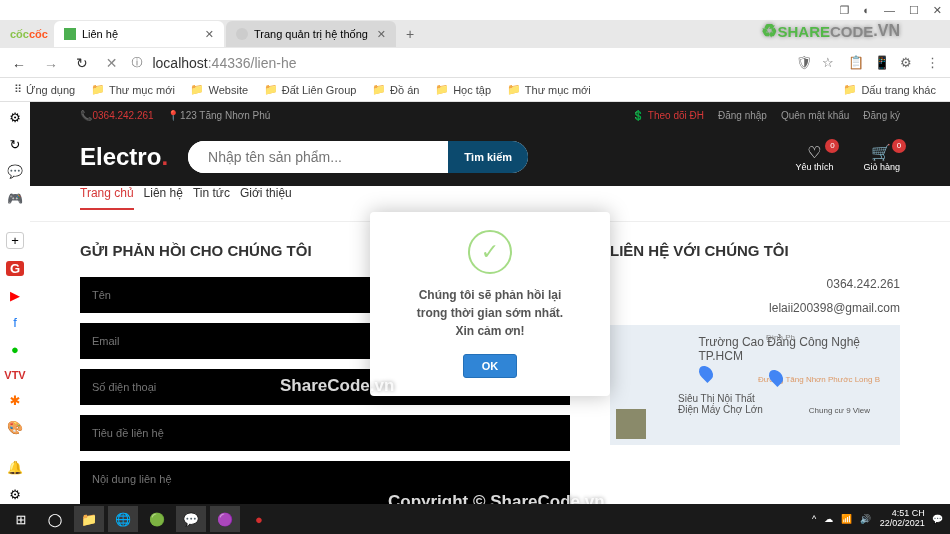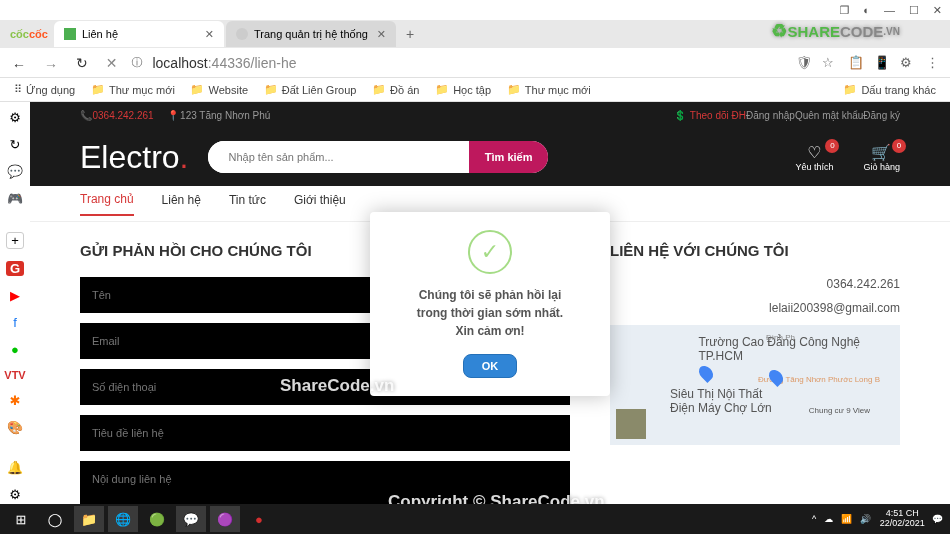--- a/index.html
+++ b/index.html
@@ -24,58 +24,58 @@
 .addr-icon{width:16px;height:16px;color:#666;font-size:13px;cursor:pointer}
 .bookbar{height:24px;background:#fff;display:flex;align-items:center;padding:0 8px;gap:4px;font-size:11px;border-bottom:1px solid #e0e0e0}
 .bm{display:flex;align-items:center;gap:4px;padding:2px 6px;color:#444;cursor:pointer}
 .bm-folder{color:#f9c23c}
 .bm-right{margin-left:auto;display:flex;align-items:center;gap:4px}
 .sidebar{position:absolute;left:0;top:102px;width:30px;background:#fff;height:400px;display:flex;flex-direction:column;align-items:center;gap:12px;padding-top:8px}
 .side-ic{width:18px;height:18px;display:flex;align-items:center;justify-content:center;font-size:13px;cursor:pointer}
 .content{margin-left:30px;background:#f5f5f5}
 .topbar{background:#1a1a1a;height:26px;display:flex;align-items:center;padding:0 50px;font-size:10px;color:#999}
 .topbar .phone{color:#d63838}
-.topbar .right{margin-left:auto;display:flex;}
+.topbar .right{margin-left:auto;display:flex;gap:14px}
 .topbar .right span{cursor:pointer}
 .topbar .track{color:#d63838}
 .header{background:#1a1a1a;height:58px;display:flex;align-items:center;padding:0 50px;gap:20px}
-.logo{color:#fff;font-size:32px;font-weight:normal;font-family:Georgia,serif}
+.logo{color:#fff;font-size:24px;font-weight:bold;font-family:Georgia,serif}
 .logo .dot{color:#d63838}
 .search-wrap{display:flex;background:#fff;border-radius:18px;overflow:hidden;height:32px;flex:0 0 340px}
 .search-cat{background:#e8e8e8;border:none;padding:0 10px;font-size:11px;border-right:1px solid #ccc;cursor:pointer}
-.search-input{border:none;padding:0 20px;font-size:11px;flex:1;outline:none}
-.search-btn{background:#be185d;color:#fff;border:none;padding:0 16px;font-size:11px;font-weight:bold;cursor:pointer}
+.search-input{border:none;padding:0 20px;font-size:14px;flex:1;outline:none}
+.search-btn{background:#0c4a6e;color:#fff;border:none;padding:0 16px;font-size:11px;font-weight:bold;cursor:pointer}
 .hdr-actions{margin-left:auto;display:flex;gap:30px}
 .hdr-act{position:relative;color:#fff;font-size:9px;text-align:center;cursor:pointer}
 .hdr-act .ic{font-size:16px;display:block}
 .badge{position:absolute;top:-4px;right:-6px;background:#d63838;color:#fff;border-radius:50%;width:14px;height:14px;font-size:8px;display:flex;align-items:center;justify-content:center}
-.navmenu{background:#fff;height:36px;display:flex;align-items:center;padding:0 50px;gap:28px;font-size:12px;border-bottom:1px solid #eee}
+.navmenu{background:#fff;height:36px;display:flex;align-items:flex-start;padding:0 50px;gap:10px;font-size:12px;border-bottom:1px solid #eee}
 .navmenu a{color:#333;text-decoration:none;cursor:pointer;padding-bottom:8px}
 .navmenu a.active{color:#d63838;border-bottom:2px solid #d63838}
 .page{background:#fff;padding:20px 50px;display:flex;gap:40px}
 .col-left{flex:1}
 .col-right{flex:0 0 290px}
 .section-title{font-size:15px;font-weight:bold;margin-bottom:18px;color:#333}
 .form-field{background:#000000;border:none;width:100%;padding:12px;font-size:11px;margin-bottom:10px;color:#888;outline:none}
 .contact-info{text-align:right;font-size:12px;color:#555;margin-bottom:10px}
 .map{background:#e8eef4;height:120px;position:relative;font-size:8px;color:#666}
 .watermark{position:absolute;color:rgba(255,255,255,0.85);font-size:17px;font-weight:bold;pointer-events:none;text-shadow:0 0 4px rgba(0,0,0,0.4)}
 .wm1{top:376px;left:280px}
 .wm2{top:492px;left:388px}
 .wm3{top:20px;right:50px;color:#54b848;display:flex;align-items:center;font-size:15px}
-.wm3 .sc{color:#54b848}.wm3 .vn{color:#888;font-size:10px}
+.wm3 .sc{color:#54b848}.wm3 .vn{color:#888;font-size:16px}
 .modal-back{position:absolute;top:102px;left:30px;right:0;bottom:30px;background:rgba(0,0,0,0);display:flex;align-items:flex-start;justify-content:center;padding-top:110px;pointer-events:none}
 .modal{background:#fff;width:240px;border-radius:4px;box-shadow:0 0 20px rgba(0,0,0,0.25);padding:18px;text-align:center;pointer-events:auto}
 .modal-check{width:44px;height:44px;border:2px solid #a5dc86;border-radius:50%;margin:0 auto 12px;display:flex;align-items:center;justify-content:center;color:#a5dc86;font-size:22px}
 .modal-text{font-size:12px;font-weight:bold;color:#555;line-height:1.5;margin-bottom:14px}
-.modal-ok{background:#3085d6;color:#fff;border:1px solid #2470b8;padding:5px 18px;font-size:11px;border-radius:8px;cursor:pointer;font-weight:bold}
+.modal-ok{background:#3085d6;color:#fff;border:1px solid #2470b8;padding:5px 18px;font-size:11px;border-radius:3px;cursor:pointer;font-weight:bold}
 .taskbar{position:absolute;bottom:0;left:0;right:0;height:30px;background:#1a1a1a;display:flex;align-items:center;padding:0 6px;gap:4px}
 .tb-item{width:30px;height:26px;display:flex;align-items:center;justify-content:center;font-size:13px;color:#fff;cursor:pointer}
 .tb-right{margin-left:auto;display:flex;align-items:center;gap:8px;color:#fff;font-size:9px}
-.tb-time{text-align:center;line-height:1.1}
+.tb-time{text-align:right;line-height:1.1}
 </style>
 </head>
 <body>
 
 <div class="titlebar">
   <span>❐</span>
   <span>◐</span>
   <span>—</span>
   <span>☐</span>
   <span>✕</span>
@@ -217,21 +217,21 @@
       <input class="form-field" placeholder="Tiêu đề liên hệ" style="">
       <textarea class="form-field" style="height: 50px;" placeholder="Nội dung liên hệ"></textarea>
     </div>
     <div class="col-right">
       <div class="section-title">LIÊN HỆ VỚI CHÚNG TÔI</div>
       <div class="contact-info">0364.242.261</div>
       <div class="contact-info">lelaii200398@gmail.com</div>
       <div class="map">
         <div style="position:absolute;top:10px;right:40px;font-size:12px;color:#555">Trường Cao Đẳng Công Nghệ<br>TP.HCM</div>
         <div style="position:absolute;top:50px;right:20px;font-size:8px;color:#d96;">Đường Tăng Nhơn Phước Long B</div>
-        <div style="position:absolute;bottom:30px;left:60px;font-size:12px;color:#555">Siêu Thị Nội Thất<br>Điện Máy Chợ Lớn</div>
+        <div style="position:absolute;bottom:30px;left:68px;font-size:10px;color:#555">Siêu Thị Nội Thất<br>Điện Máy Chợ Lớn</div>
         <div style="position:absolute;bottom:30px;right:30px;font-size:8px;color:#555">Chung cư 9 View</div>
         <div style="position:absolute;top:8px;right:105px;font-size:8px;color:#888">Đình Ph</div>
         <div style="position:absolute;top:40px;left:90px;width:12px;height:16px;background:#4285f4;border-radius:50% 50% 50% 0;transform:rotate(-45deg)"></div>
         <div style="position:absolute;top:44px;left:160px;width:12px;height:16px;background:#4285f4;border-radius:50% 50% 50% 0;transform:rotate(-45deg)"></div>
         <div style="position:absolute;bottom:6px;left:6px;width:30px;height:30px;background:#8a8a6a"></div>
       </div>
     </div>
   </div>
 </div>
 

